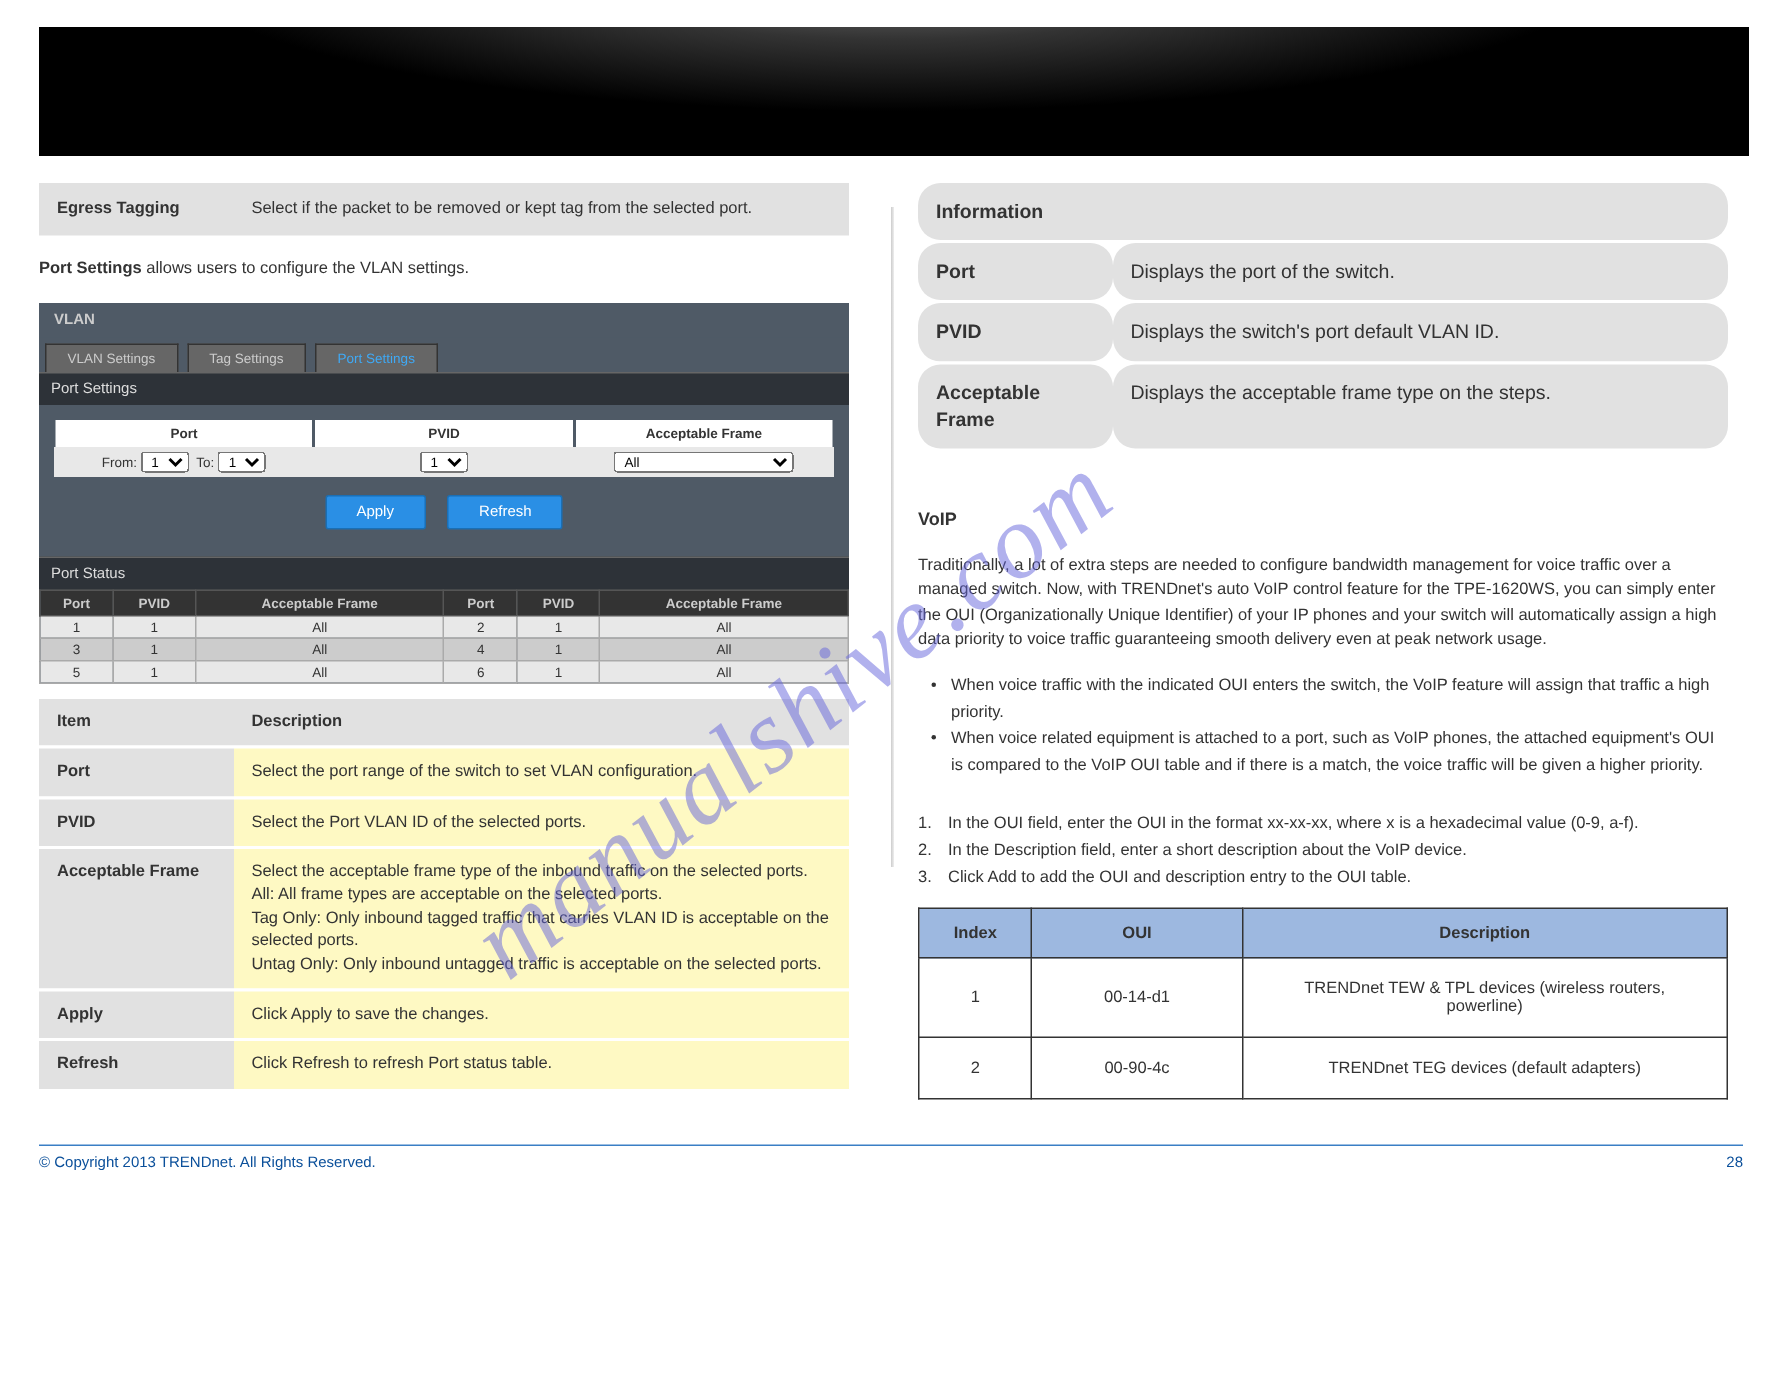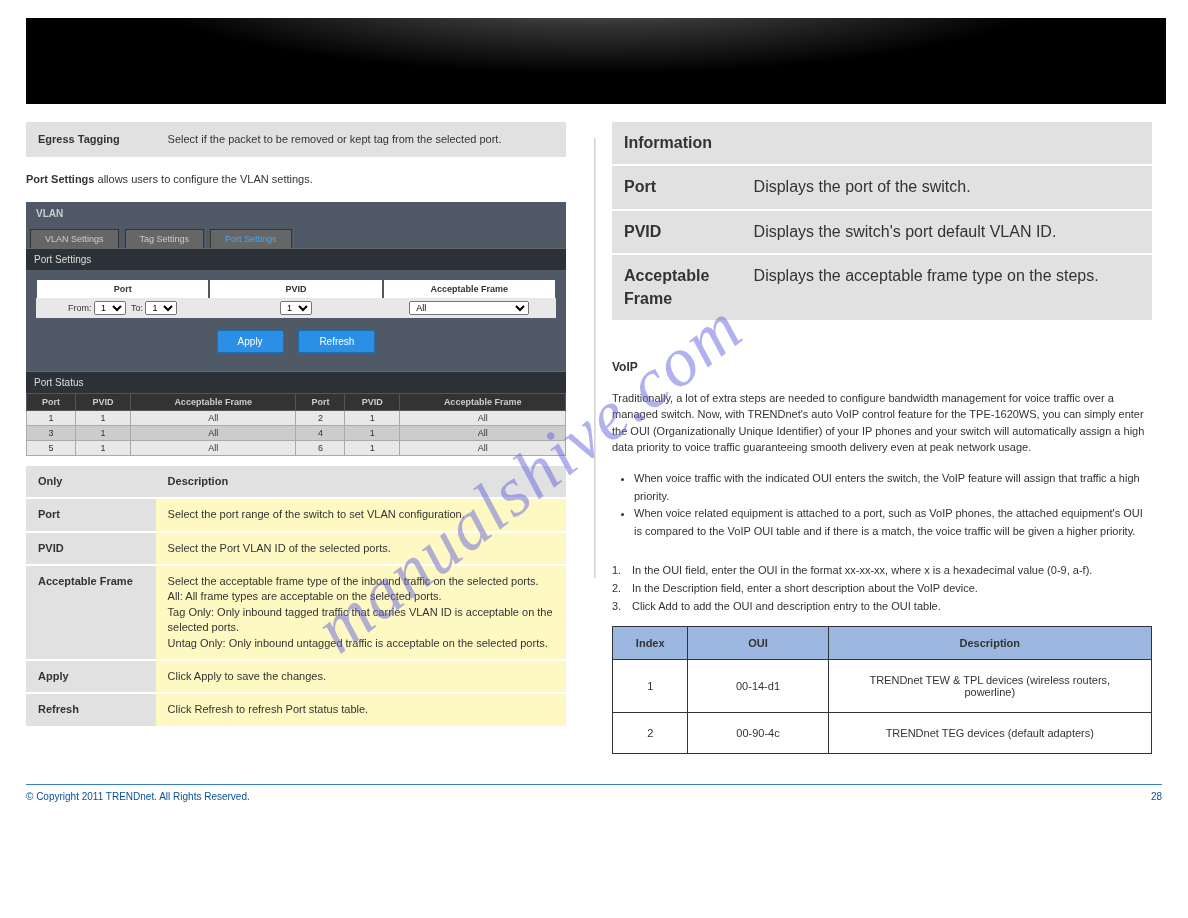--- a/index.html
+++ b/index.html
@@ -49,21 +49,21 @@
   
   .info-table2 { width: 100%; border-collapse: collapse; }
   .info-table2 th, .info-table2 td { padding: 8px 12px; font-size: 11px; text-align: left; vertical-align: top; line-height: 1.4; }
   .info-table2 .hdr { background: #e1e1e1; font-weight: bold; }
   .info-table2 .lbl { background: #e1e1e1; width: 24%; font-weight: bold; }
   .info-table2 .dsc { background: #fef9c3; }
   .info-table2 tr.space td { padding: 1px; background: #fff; }
   
   
   .r-top-table { width: 100%; border-collapse: collapse; }
-  .r-top-table td { padding: 10px 12px; background: #e1e1e1; font-size: 16px; vertical-align: top; line-height: 1.4; }
+  .r-top-table td { padding: 10px 12px; background: #e1e1e1; font-size: 13px; vertical-align: top; line-height: 1.4; border-radius: 15px; }
   .r-top-table td.lbl { width: 24%; font-weight: bold; }
   .r-top-table tr.sp td { background: #fff; padding: 1px; }
   
   .vol { margin: 40px 0 16px 0; font-size: 12px; }
   .bullets { margin: 8px 0 24px 22px; font-size: 11px; line-height: 1.6; }
   .step { margin: 6px 0; font-size: 11px; }
   .step .num { display: inline-block; width: 20px; }
   
   
   .ex-table { width: 100%; border-collapse: collapse; margin-top: 14px; border-radius: 19px; }
@@ -180,21 +180,21 @@
                 <td>1</td>
                 <td>All</td>
               </tr>
         </tbody>
           </table>
       </div>
 
       <table class="info-table2">
         <tbody>
             <tr>
-              <td class="hdr" style="width:24%">Only</td>
+              <td class="hdr" style="width:24%">Item</td>
               <td class="hdr">Description</td>
             </tr>
         <tr class="space">
               <td></td>
               <td></td>
             </tr>
         <tr>
               <td class="lbl">Port</td>
               <td class="dsc">Select the port range of the switch to set VLAN configuration.</td>
             </tr>
@@ -302,17 +302,17 @@
           <td>00-90-4c</td>
           <td>TRENDnet TEG devices (default adapters)</td>
         </tr>
       </tbody>
         </table>
 
     </div>
   </div>
 
   <div class="footer-line">
-    <span class="footer-left">© Copyright 2011 TRENDnet. All Rights Reserved.</span>
+    <span class="footer-left">© Copyright 2013 TRENDnet. All Rights Reserved.</span>
     <span>28</span>
   </div>
 
 </div>
 
 </body></html>

